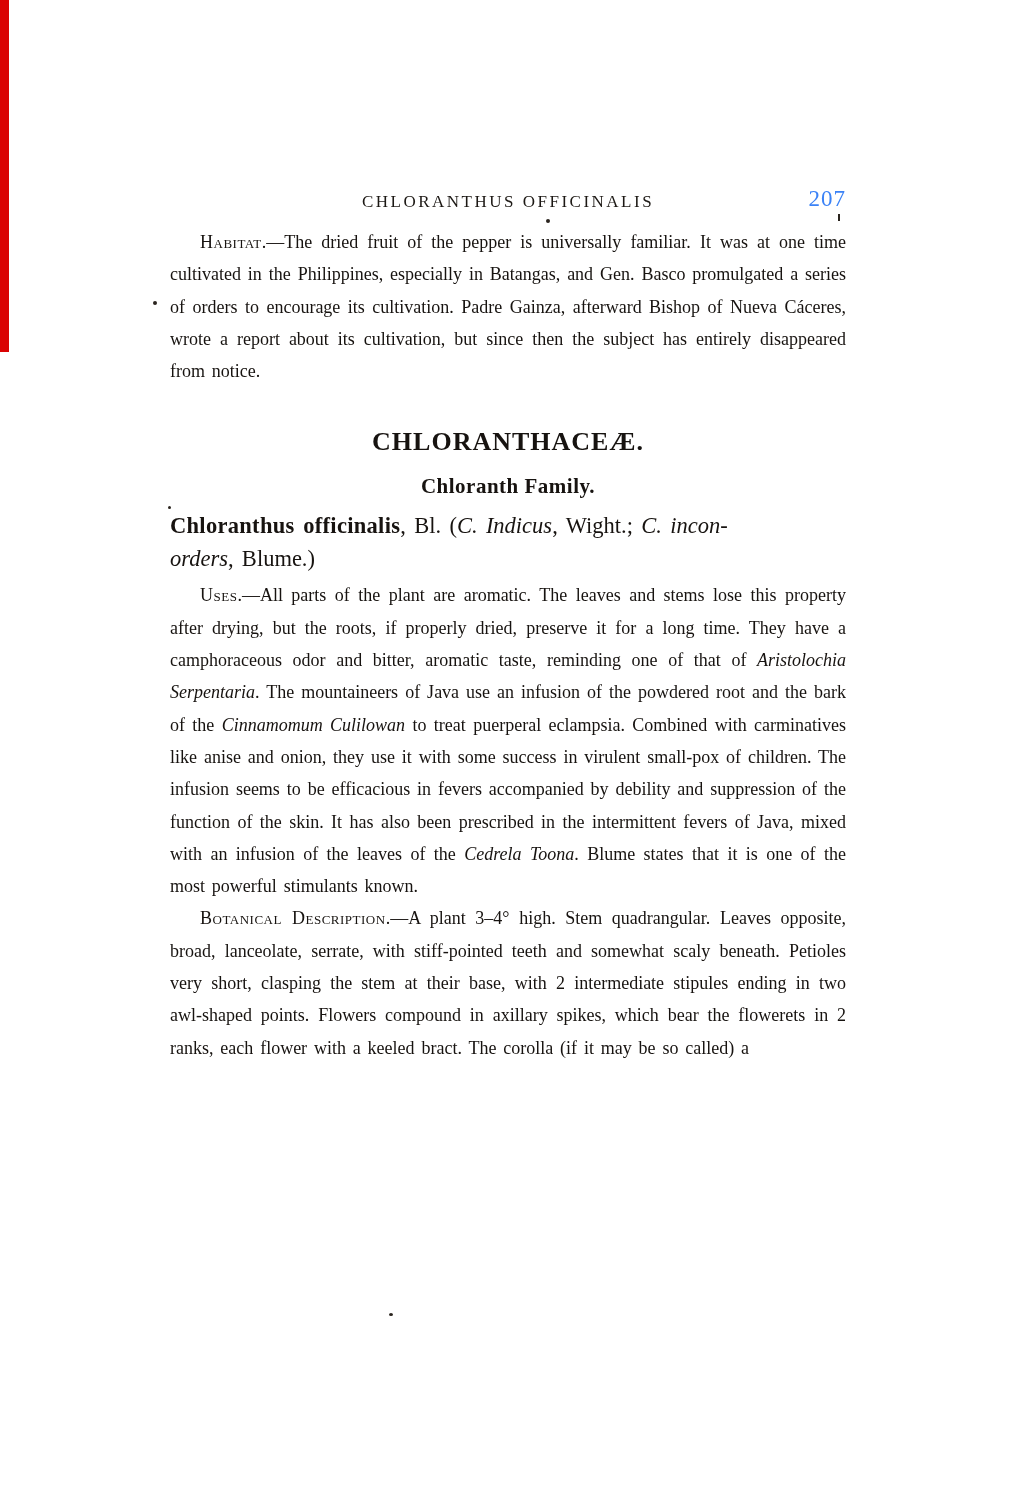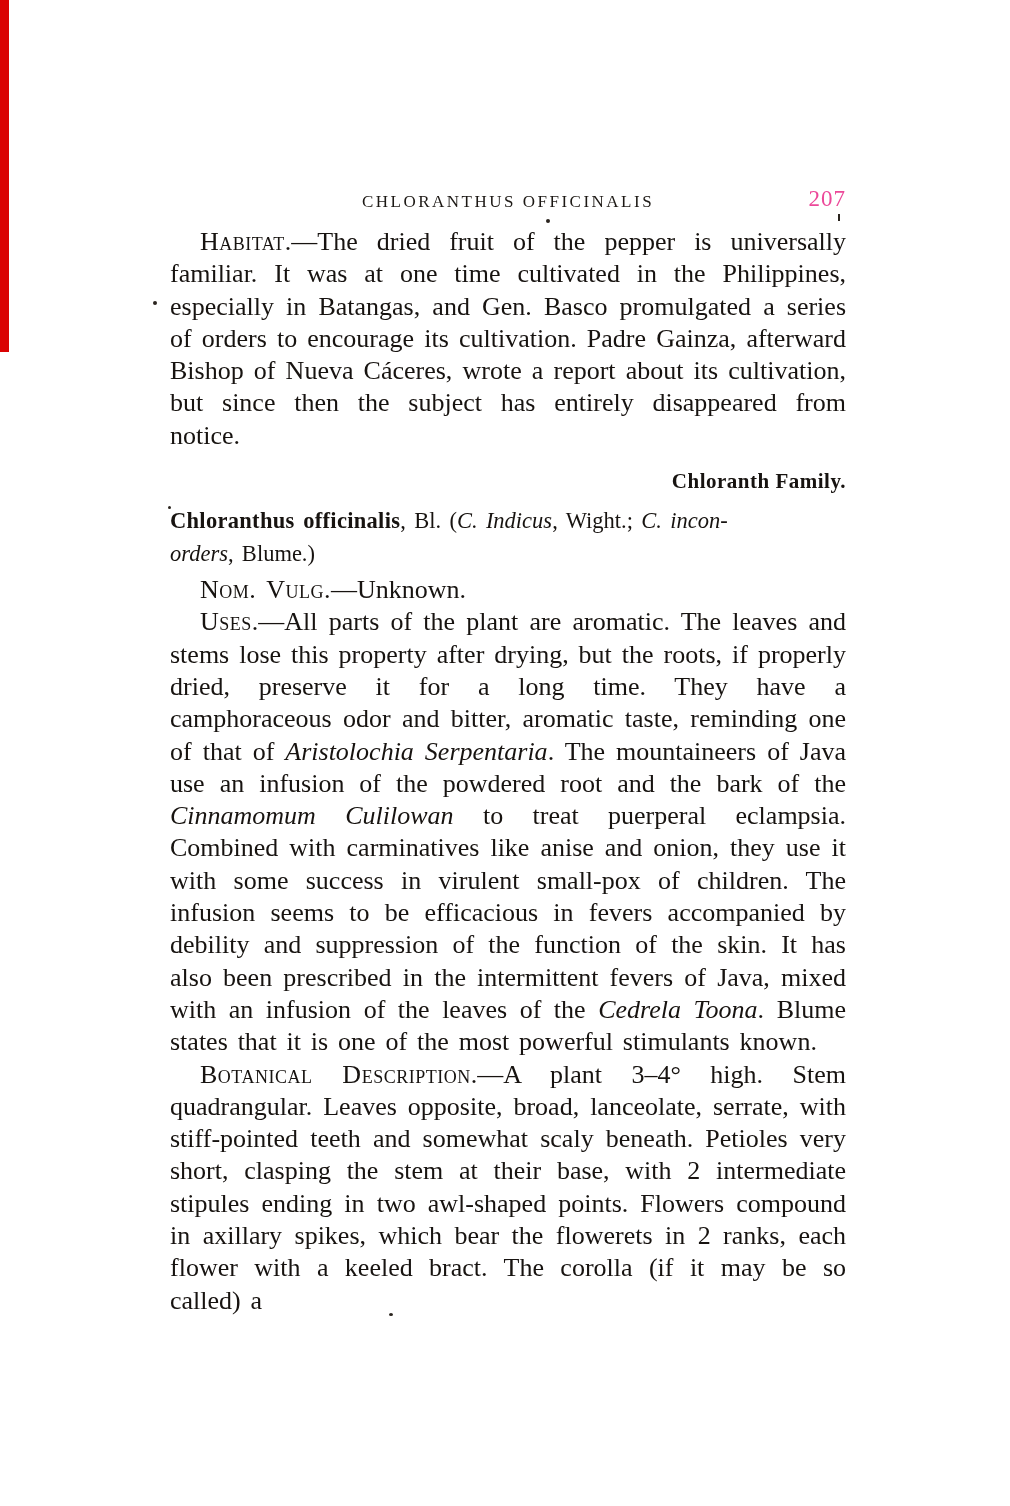--- a/index.html
+++ b/index.html
@@ -31,46 +31,46 @@
     letter-spacing: 2.5px;
     font-weight: 400;
     padding-top: 4px;
     color: #1c1814;
   }
   .page-num {
     position: absolute;
     right: 0; top: -2px;
     font-size: 23px;
     letter-spacing: 1px;
-    color: #ec4899;
+    color: #3b82f6;
   }
   .content {
     position: absolute;
     left: 170px; top: 226px;
     width: 676px;
   }
   .paragraph {
     margin: 0;
-    font-size: 26px;
+    font-size: 18px;
     line-height: 32.3px;
     text-align: justify;
     text-indent: 30px;
     word-spacing: 0.13em;
   }
   .heading-family {
     margin: 40px 0 0 0;
     text-align: center;
     font-size: 26px;
     line-height: 30px;
     font-weight: 700;
     letter-spacing: 1px;
   }
   .heading-common {
     margin: 16px 0 0 0;
-    text-align: right;
+    text-align: center;
     font-size: 21px;
     line-height: 26px;
     font-weight: 700;
     letter-spacing: 0.5px;
   }
   .species-heading {
     margin: 10px 0 4px 0;
     font-size: 22.5px;
     line-height: 33px;
     text-align: left;
@@ -99,23 +99,23 @@
 
 <div class="scan-stripe" style="background: rgb(218, 2, 2);"></div>
 
 <div class="page-header">
   <span class="running-title">CHLORANTHUS OFFICINALIS</span>
   <span class="page-num">207</span>
 </div>
 
 <div class="content" id="content">
     <p class="paragraph"><span class="sc">Habitat</span><span>.—The dried fruit of the pepper is universally familiar. It was at one time cultivated in the Philippines, especially in Batangas, and Gen. Basco promulgated a series of orders to encourage its cultivation. Padre Gainza, afterward Bishop of Nueva Cáceres, wrote a report about its cultivation, but since then the subject has entirely disappeared from notice.</span></p>
+    <h2 class="heading-family">CHLORANTHACEÆ.</h2>
     <h3 class="heading-common">Chloranth Family.</h3>
     <p class="species-heading"><span class="bd">Chloranthus officinalis</span><span>, Bl.  (</span><span class="it">C. Indicus</span><span>, Wight.; </span><span class="it">C. incon-</span><br><span class="it">orders</span><span>, Blume.)</span></p>
-    <p class="paragraph"><span class="sc">Nom. Vulg.</span><span>—Unknown.</span></p>
     <p class="paragraph"><span class="sc">Uses</span><span>.—All parts of the plant are aromatic. The leaves and stems lose this property after drying, but the roots, if properly dried, preserve it for a long time. They have a camphoraceous odor and bitter, aromatic taste, reminding one of that of </span><span class="it">Aristolochia Serpentaria</span><span>. The mountaineers of Java use an infusion of the powdered root and the bark of the </span><span class="it">Cinnamomum Culilowan</span><span> to treat puerperal eclampsia. Combined with carminatives like anise and onion, they use it with some success in virulent small-pox of children. The infusion seems to be efficacious in fevers accompanied by debility and suppression of the function of the skin. It has also been prescribed in the intermittent fevers of Java, mixed with an infusion of the leaves of the </span><span class="it">Cedrela Toona</span><span>. Blume states that it is one of the most powerful stimulants known.</span></p>
     <p class="paragraph"><span class="sc">Botanical Description</span><span>.—A plant 3–4° high. Stem quadrangular. Leaves opposite, broad, lanceolate, serrate, with stiff-pointed teeth and somewhat scaly beneath. Petioles very short, clasping the stem at their base, with 2 intermediate stipules ending in two awl-shaped points. Flowers compound in axillary spikes, which bear the flowerets in 2 ranks, each flower with a keeled bract. The corolla (if it may be so called) a</span></p>
   </div>
 
 <div class="speck speck-1"></div>
 <div class="speck speck-2"></div>
 <div class="speck speck-3"></div>
 <div class="speck speck-4"></div>
 <div class="speck speck-5"></div>
 

